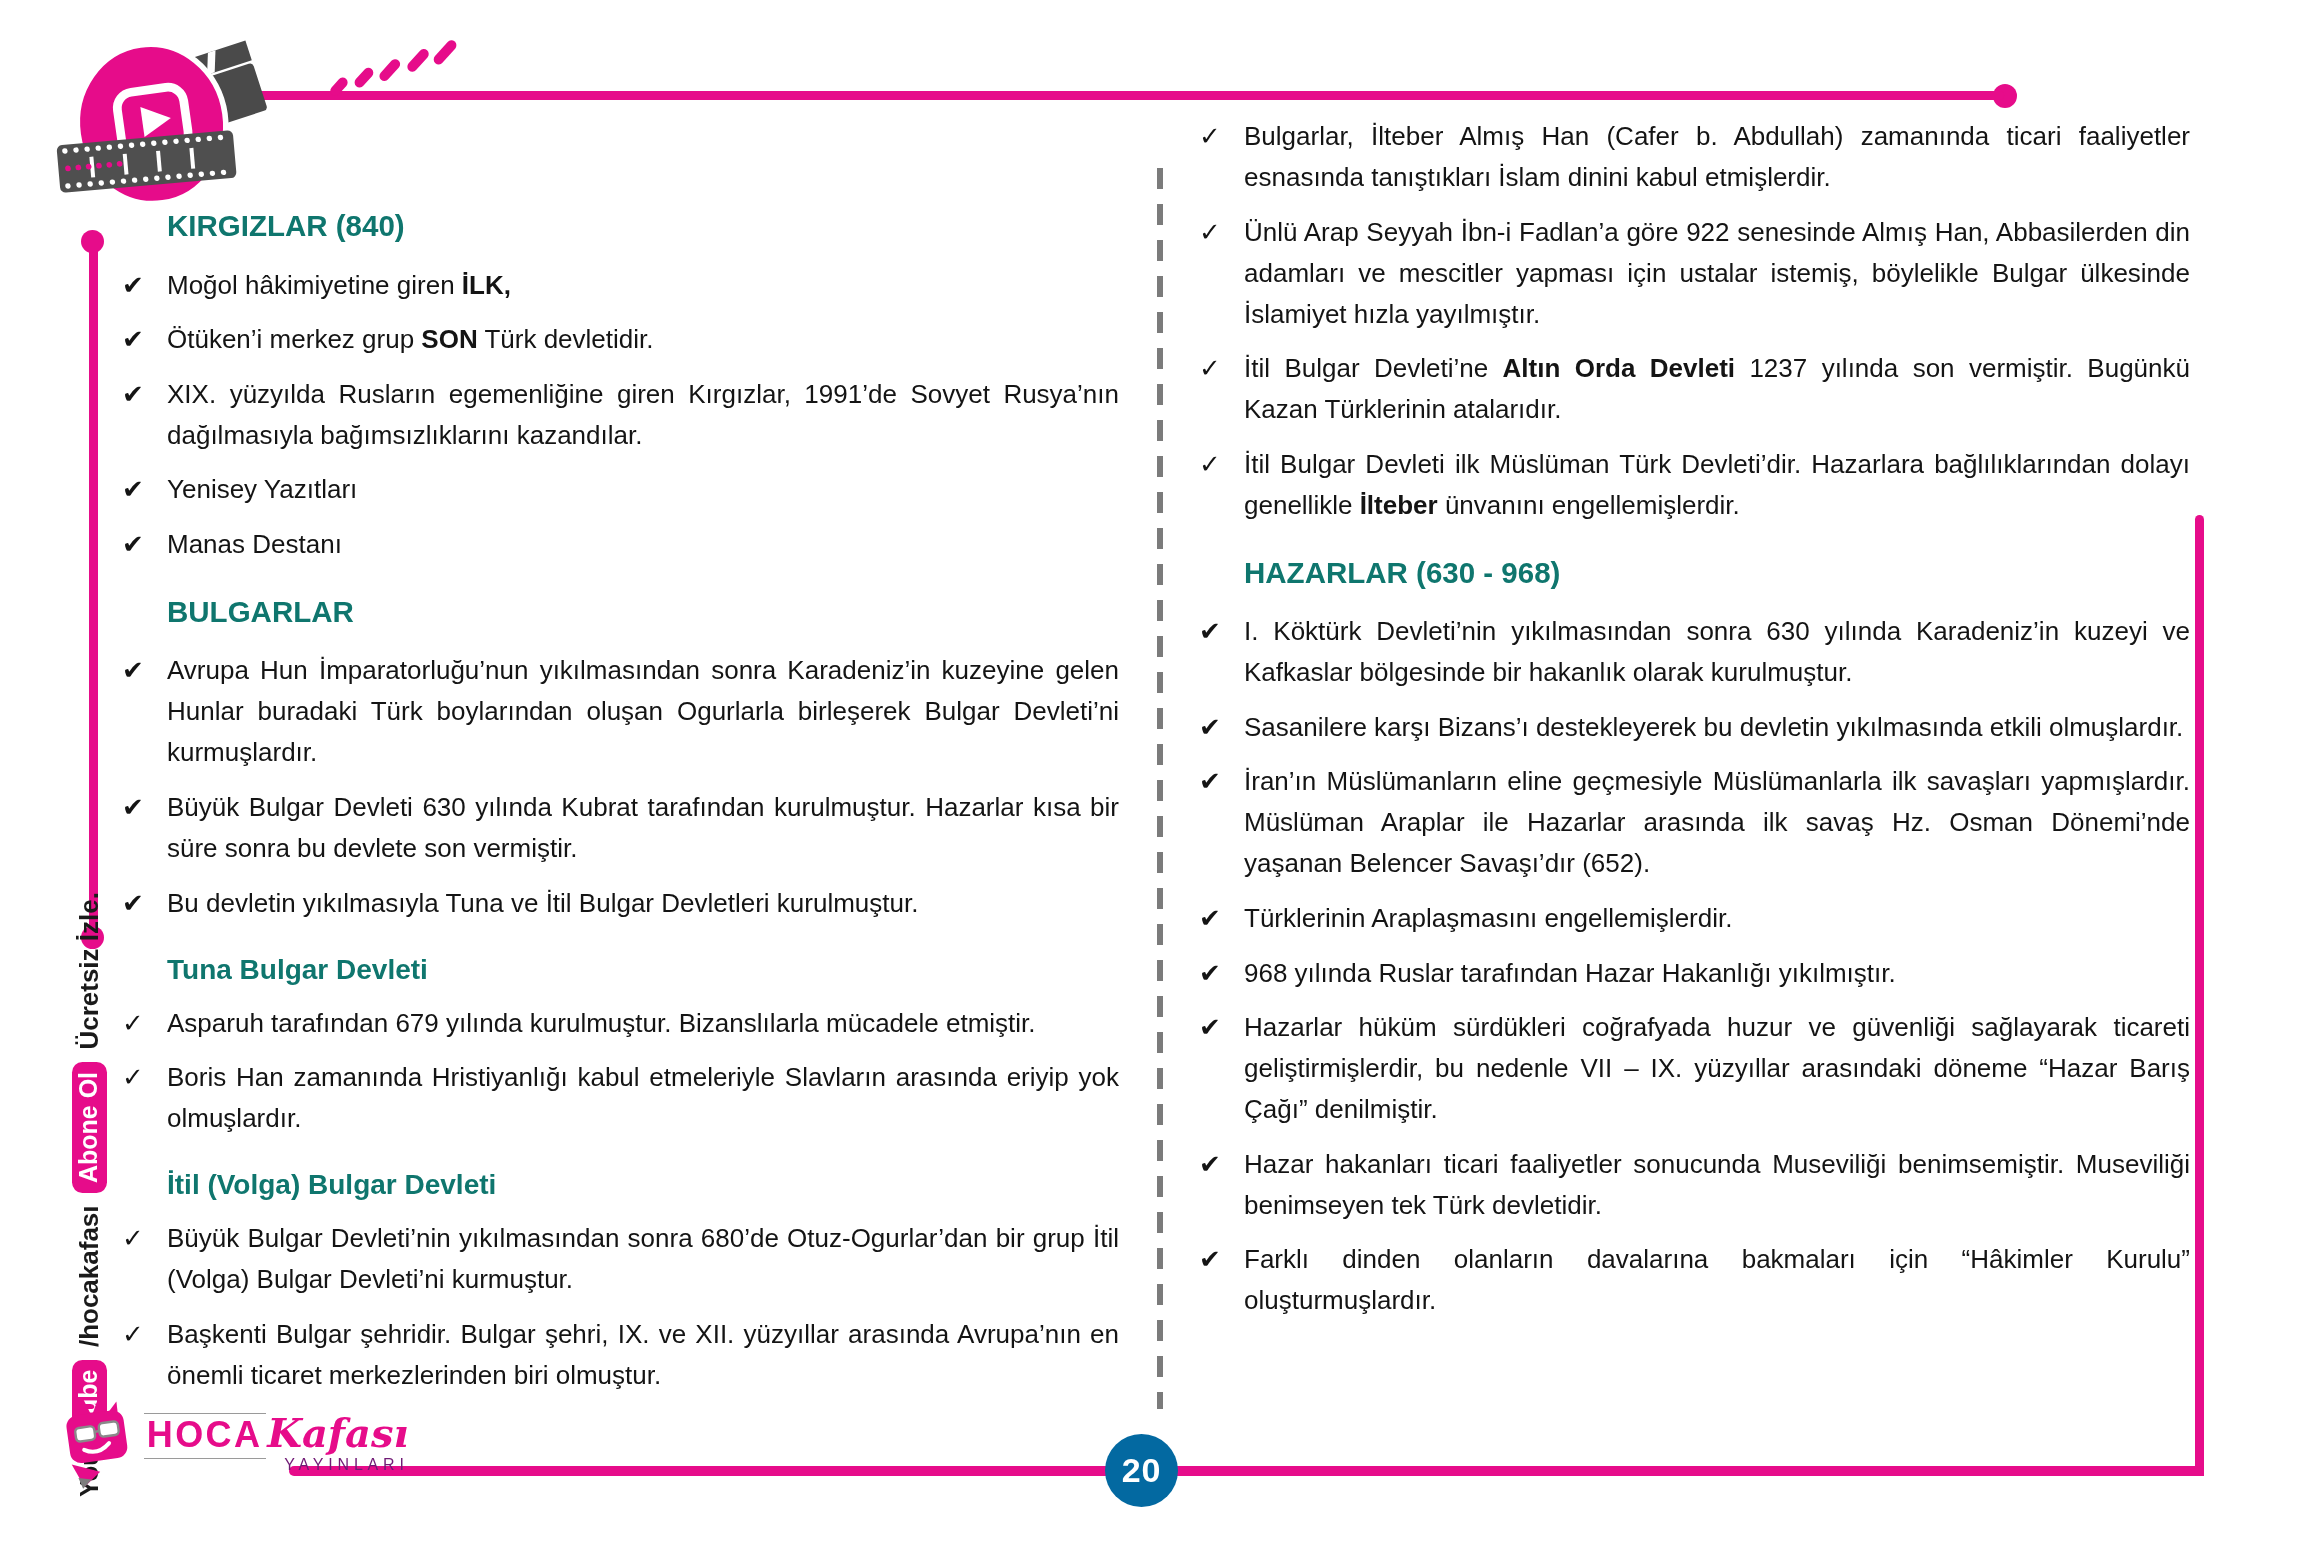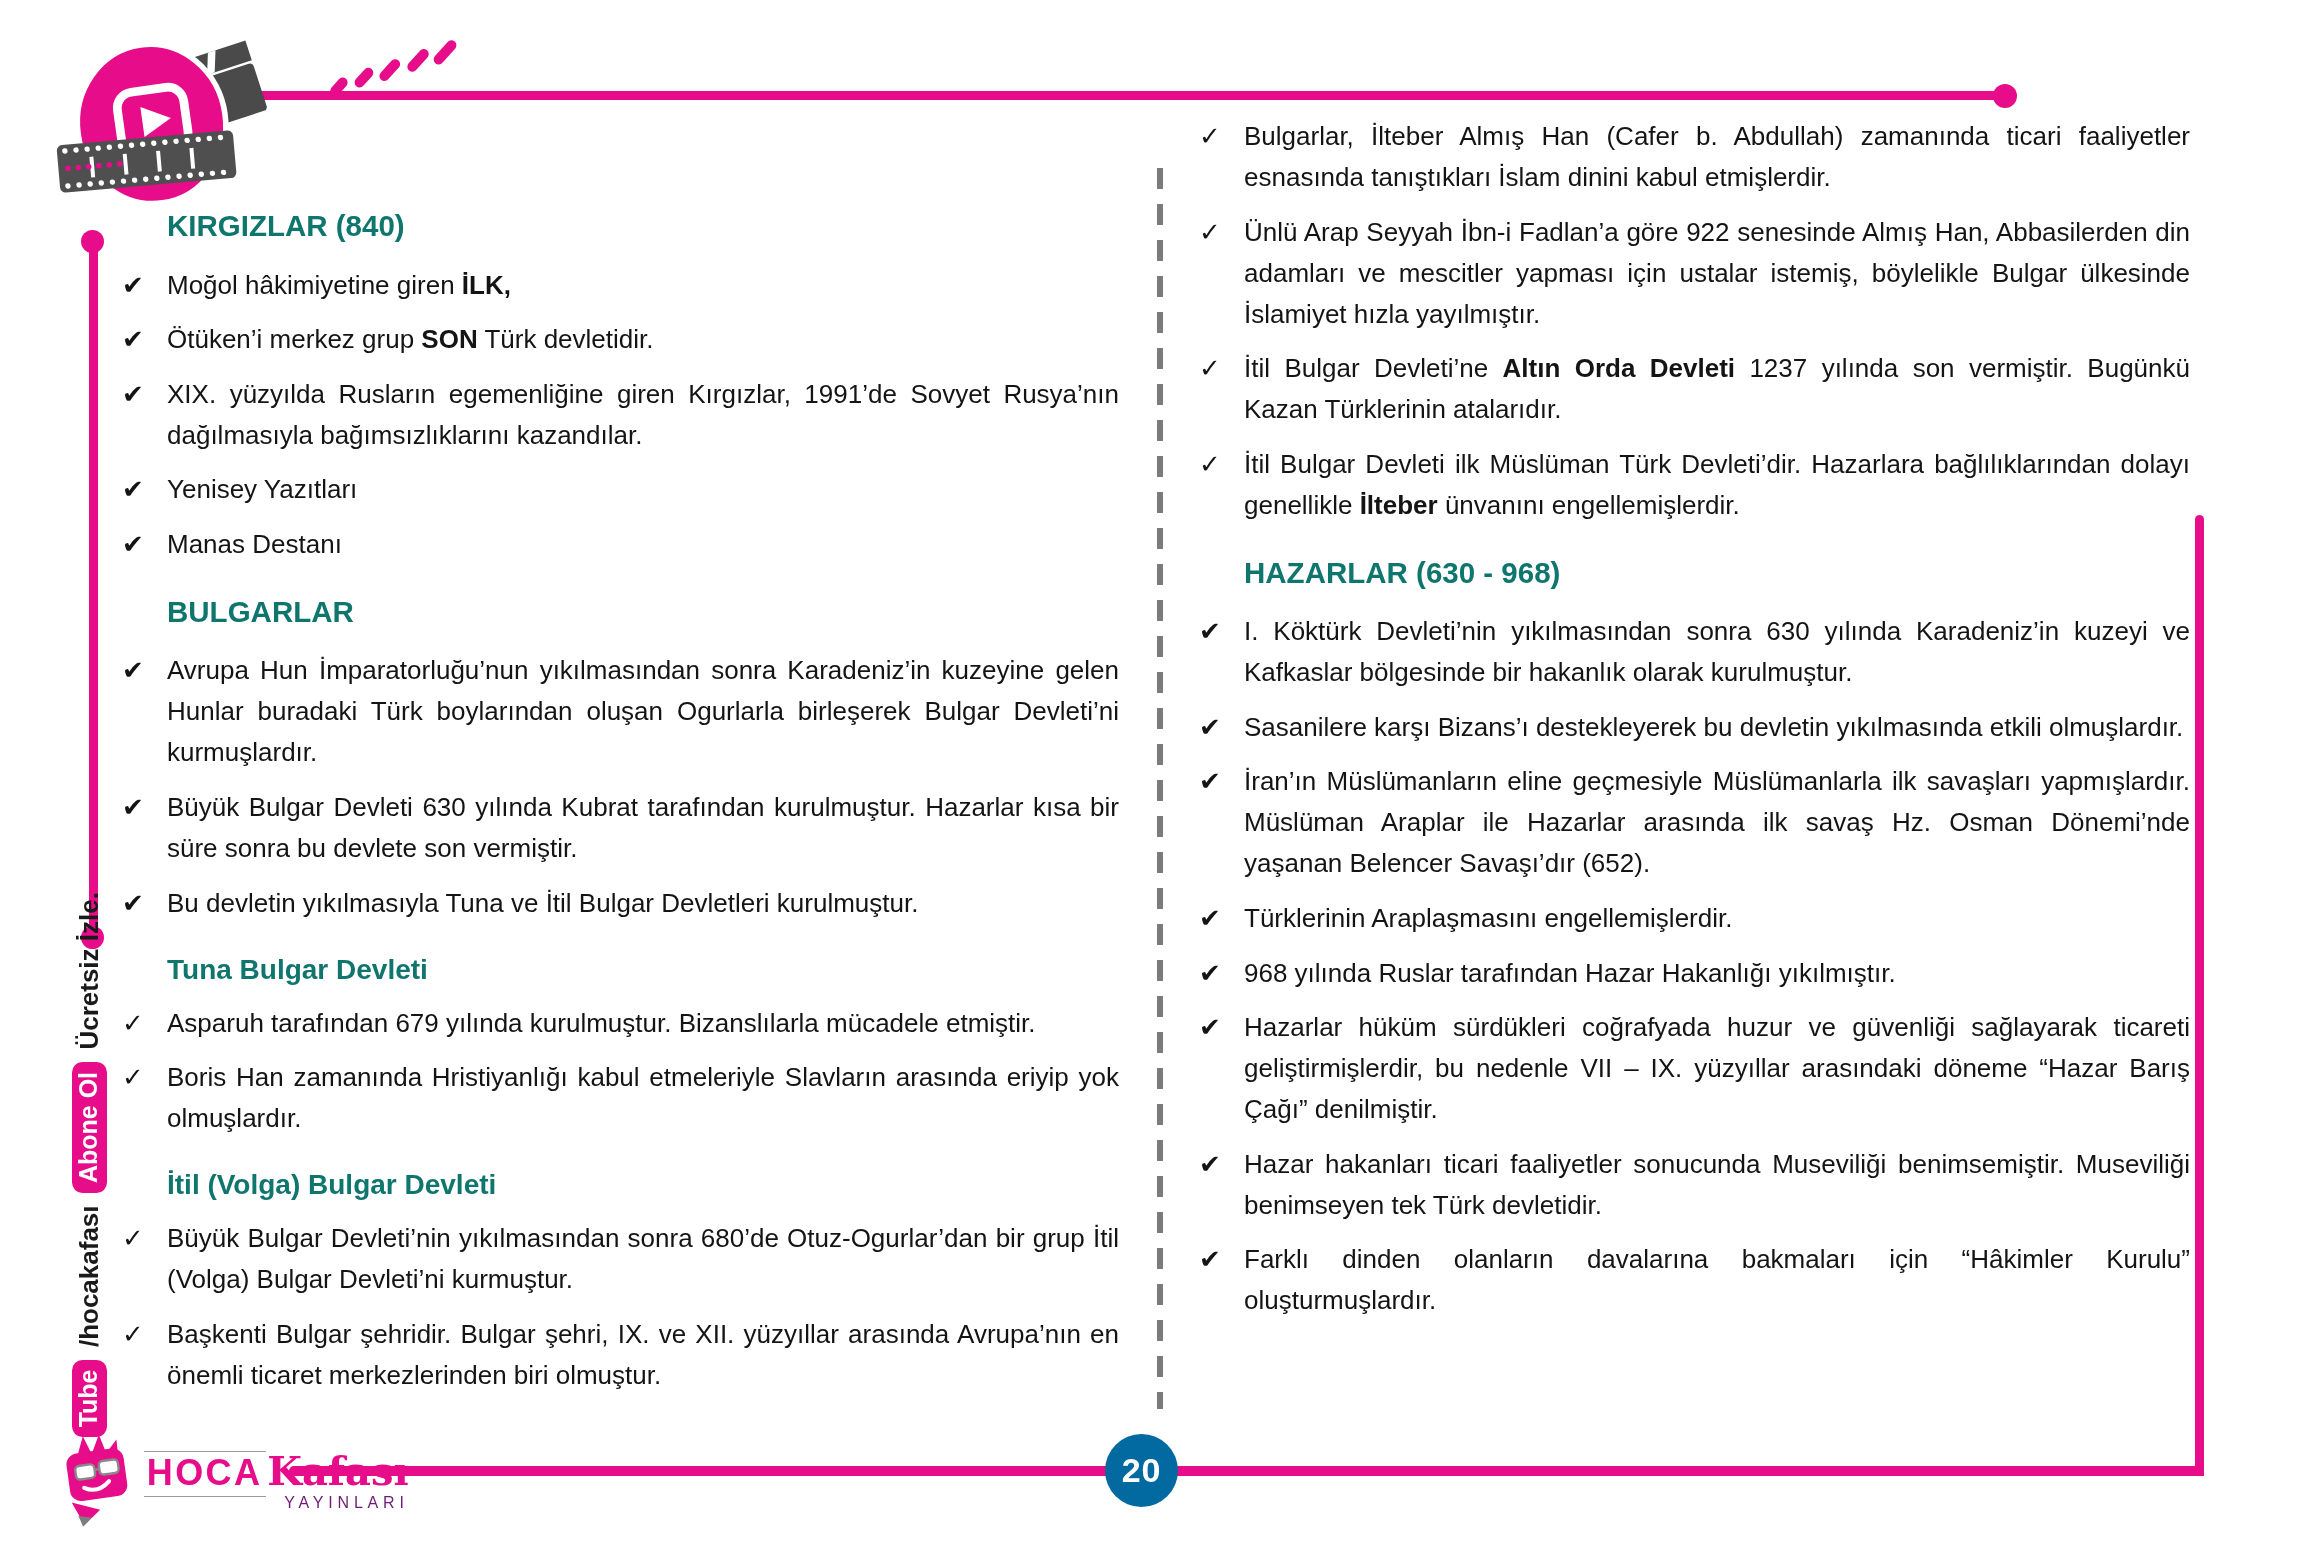--- a/index.html
+++ b/index.html
@@ -49,29 +49,29 @@
   }
   #yt-sidebar .blk{font-size:26px;font-weight:bold;color:#1a1a1a;}
   #yt-sidebar .pill{
     background:#e60c8a;color:#fff;font-size:25px;font-weight:bold;
     padding:2.4px 9.6px 4px 9.6px;border-radius:10.4px;
   }
   
   #video-logo{position:absolute;left:44px;top:32px;z-index:2;}
   .dash{position:absolute;background:#e60c8a;border-radius:5.6px;z-index:2;}
   
-  #footer-logo{position:absolute;left:54px;top:1433px;display:flex;align-items:flex-start;z-index:3;}
+  #footer-logo{position:absolute;left:54px;top:1395px;display:flex;align-items:flex-start;z-index:3;}
   #footer-text{margin-left:1.6px;margin-top:14.4px;}
   #footer-row1{display:flex;align-items:baseline;}
   #hoca-word{
     color:#e60c8a;font-size:36px;font-weight:bold;letter-spacing:2.4px;
     border-top:1.6px solid #9a9a9a;border-bottom:1.6px solid #9a9a9a;padding:0.8px 3.2px 1.6px 3.2px;
   }
   #kafasi-word{
-    color:#e60c8a;font-size:40px;font-family:"DejaVu Serif",serif;
+    color:#e60c8a;font-size:40px;font-style:italic;font-family:"DejaVu Serif",serif;
     margin-left:1.6px;font-weight:bold;
   }
   #yayinlari-word{color:#701a75;font-size:16px;letter-spacing:4.8px;text-align:right;margin-top:-3.2px;}
 </style>
 </head>
 <body>
 
 <div class="rule" id="top-rule"></div>
 <div class="rule-dot" id="top-rule-dot"></div>
 <div class="rule" id="left-rule"></div>

